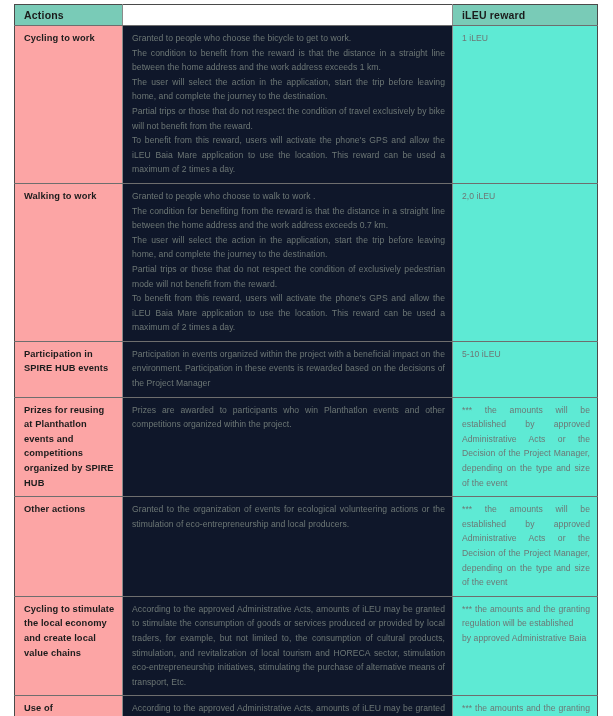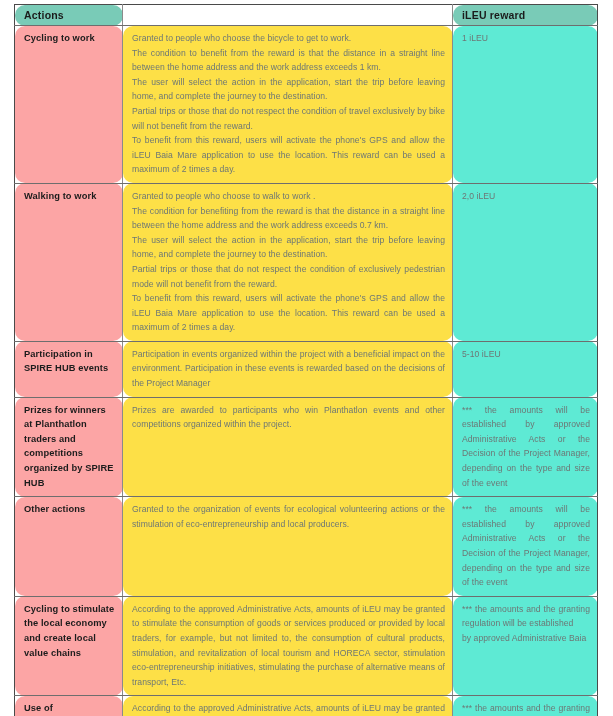--- a/index.html
+++ b/index.html
@@ -32,21 +32,20 @@
   col.col-desc     { width: 330px; }
   col.col-reward   { width: 145px; }
 
   table.rewards-table td,
   table.rewards-table th {
     vertical-align: top;
     padding: 5px 7px 6px 9px;
     border-top: 1px solid #6e6e6e;
     border-bottom: 1px solid #6e6e6e;
     border-right: 1px solid #8a8a8a;
-    border-radius: 10px;
   }
   table.rewards-table td:last-child,
   table.rewards-table th:last-child { border-right: none; }
 
   
   tr.header-row th {
     background: #79cbb7;
     color: #1b1b1b;
     font-size: 10.5px;
     font-weight: bold;
@@ -64,21 +63,21 @@
   
   td.cell-action {
     background: #fca5a5;
     color: #1c1c1c;
     font-size: 9.3px;
     font-weight: bold;
     line-height: 14.6px;
     letter-spacing: 0.1px;
   }
   td.cell-desc {
-    background: #fde047;
+    background: #0f172a;
     color: #6d7775;
     font-size: 8.6px;
     line-height: 14.6px;
     text-align: justify;
     text-justify: inter-word;
     letter-spacing: 0.05px;
   }
   td.cell-reward {
     background: #5eead4;
     color: #6d7775;
@@ -141,21 +140,21 @@
 
       <tr>
         <td class="cell-action">Participation in SPIRE HUB events</td>
         <td class="cell-desc">
           <p class="just">Participation in events organized within the project with a beneficial impact on the environment.  Participation in these events is rewarded based on the decisions of the Project Manager</p>
         </td>
         <td class="cell-reward">5-10 iLEU</td>
       </tr>
 
       <tr>
-        <td class="cell-action">Prizes for winners at Planthatlon traders and competitions organized by SPIRE HUB</td>
+        <td class="cell-action">Prizes for reusing at Planthatlon events and competitions organized by SPIRE HUB</td>
         <td class="cell-desc">
           <p class="just">Prizes are awarded to participants who win Planthatlon events and other competitions organized within the project.</p>
         </td>
         <td class="cell-reward">*** the amounts will be established by approved Administrative Acts or the Decision of the Project Manager, depending on the type and size of the event</td>
       </tr>
 
       <tr>
         <td class="cell-action">Other actions</td>
         <td class="cell-desc">
           <p class="just"> Granted to the organization of events for ecological volunteering actions or the stimulation of eco-entrepreneurship and local producers.</p>

